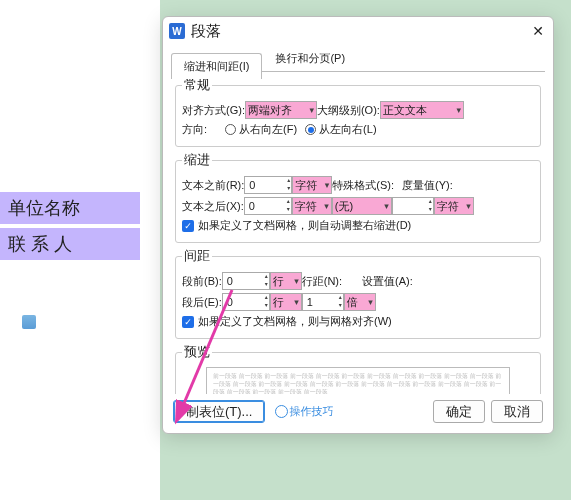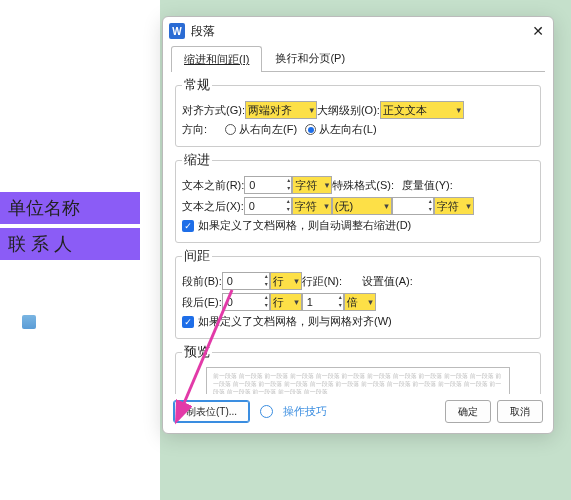--- a/index.html
+++ b/index.html
@@ -3,64 +3,64 @@
 <meta charset="utf-8">
 <style>
   * { box-sizing: border-box; font-family: "Microsoft YaHei", "PingFang SC", sans-serif; }
   body { margin: 0; background: #c5e0cb; width: 571px; height: 500px; position: relative; overflow: hidden; }
 
   .doc-bg {
     position: absolute; left: 0; top: 0; width: 160px; height: 500px;
     background: #fff; display: flex; flex-direction: column; padding-top: 190px;
   }
   .doc-bg .row {
-    background: #8b5cf6; margin: 2px 20px 2px 0; padding: 4px 8px; font-size: 18px; color: #222;
+    background: #c4b5fd; margin: 2px 20px 2px 0; padding: 4px 8px; font-size: 18px; color: #222;
     white-space: nowrap;
   }
   .doc-icon {
     position: absolute; left: 22px; top: 315px; width: 14px; height: 14px;
     background: linear-gradient(#7ab5e2,#5a9cd6); border-radius:2px;
   }
 
   .dialog {
     position: absolute; left: 162px; top: 16px; width: 392px; height: 418px;
     background: #fff; border: 1px solid #bbb; border-radius: 6px;
     box-shadow: 0 4px 20px rgba(0,0,0,0.15);
     display: flex; flex-direction: column;
     font-size: 11px; color: #222;
   }
   .titlebar { height: 28px; display: flex; align-items: center; padding: 0 6px; }
   .app-icon { width: 16px; height: 16px; background: #2b6cd4; border-radius:2px; display:flex;align-items:center;justify-content:center; color:#fff; font-size:10px; font-weight:bold; margin-right:6px;}
-  .title { flex:1; font-size:12px; }
+  .title { flex:1; font-size:15px; }
   .close { width:18px; height:18px; display:flex;align-items:center;justify-content:center; cursor:pointer; font-size:14px; }
 
   .tabs { display:flex; padding: 0 8px; }
   .tab { padding:5px 12px; font-size:11px; border:1px solid transparent; border-bottom:none; border-radius:3px 3px 0 0; cursor:pointer;}
-  .tab.active { border-color:#bbb; background:#fff; position:relative; top:1px;text-decoration:underline; }
+  .tab.active { border-color:#bbb; background:#fff; position:relative; top:8px; }
   .tabline { height:1px; background:#bbb; margin:0 8px; }
 
   .content { padding:4px 12px 0 12px; flex:1; overflow:hidden; }
   fieldset { border:1px solid #ccc; border-radius:3px; margin:0 0 4px 0; padding:4px 6px 6px 6px; }
   legend { font-size:13px; padding:0 2px; color:#222;}
   .line { display:flex; align-items:center; margin:3px 0; flex-wrap:nowrap;}
   .line label { white-space:nowrap; }
-  .combo { height:18px; border:1px solid #aaa; background:#fde047; font-size:11px; padding:0 2px; display:flex; align-items:center; position:relative; min-width:60px;}
+  .combo { height:18px; border:1px solid #aaa; background:#f9a8d4; font-size:11px; padding:0 2px; display:flex; align-items:center; position:relative; min-width:60px;}
   .combo::after { content:"▾"; position:absolute; right:2px; font-size:9px; color:#444;}
   .spin { height:18px; width:48px; border:1px solid #aaa; display:flex; align-items:center; padding:0 12px 0 4px; position:relative; background:#fff;}
   .spin::after { content:"▴\A▾"; white-space:pre; position:absolute; right:1px; top:-1px; font-size:6px; line-height:8px; color:#444; text-align:center;}
   .chk { width:12px; height:12px; border-radius:2px; background:#1e6ee8; display:inline-flex;align-items:center;justify-content:center; color:#fff; font-size:9px; margin-right:4px;}
   .radio { width:11px; height:11px; border:1px solid #555; border-radius:50%; display:inline-flex; align-items:center; justify-content:center; margin-right:3px; background:#fff;}
   .radio.sel::after { content:""; width:6px; height:6px; background:#1e6ee8; border-radius:50%; }
 
   .preview-box { border:1px solid #bbb; height:54px; margin:2px 24px 2px 24px; padding:4px 6px; overflow:hidden; color:#bbb; font-size:6px; line-height:8px; word-break:break-all;}
 
   .buttons { display:flex; gap:6px; padding:6px 10px 10px 10px; align-items:center;}
-  .btn { height:23px; border:1px solid #aaa; border-radius:3px; background:#fdfdfd; padding:0 12px; font-size:10px; display:flex; align-items:center; cursor:pointer;}
+  .btn { height:23px; border:1px solid #aaa; border-radius:3px; background:#fdfdfd; padding:0 12px; font-size:13px; display:flex; align-items:center; cursor:pointer;}
   .btn.sel { border-color:#3a8de0; box-shadow:0 0 0 1px #3a8de0 inset;}
-  .btn-ghost { border:none; color:#3a8de0; background:transparent; padding:0 4px; display:flex; align-items:center; gap:10px;}
+  .btn-ghost { border:none; color:#3a8de0; background:transparent; padding:0 4px; display:flex; align-items:center; gap:1px;}
   .btn-ghost .ring{ width:13px;height:13px;border:1.5px solid #3a8de0;border-radius:50%;}
   .spacer { flex:1; }
 
   
   .arrow {
     position:absolute; left:122px; top:280px; pointer-events:none;
   }
 </style>
 </head>
 <body>

